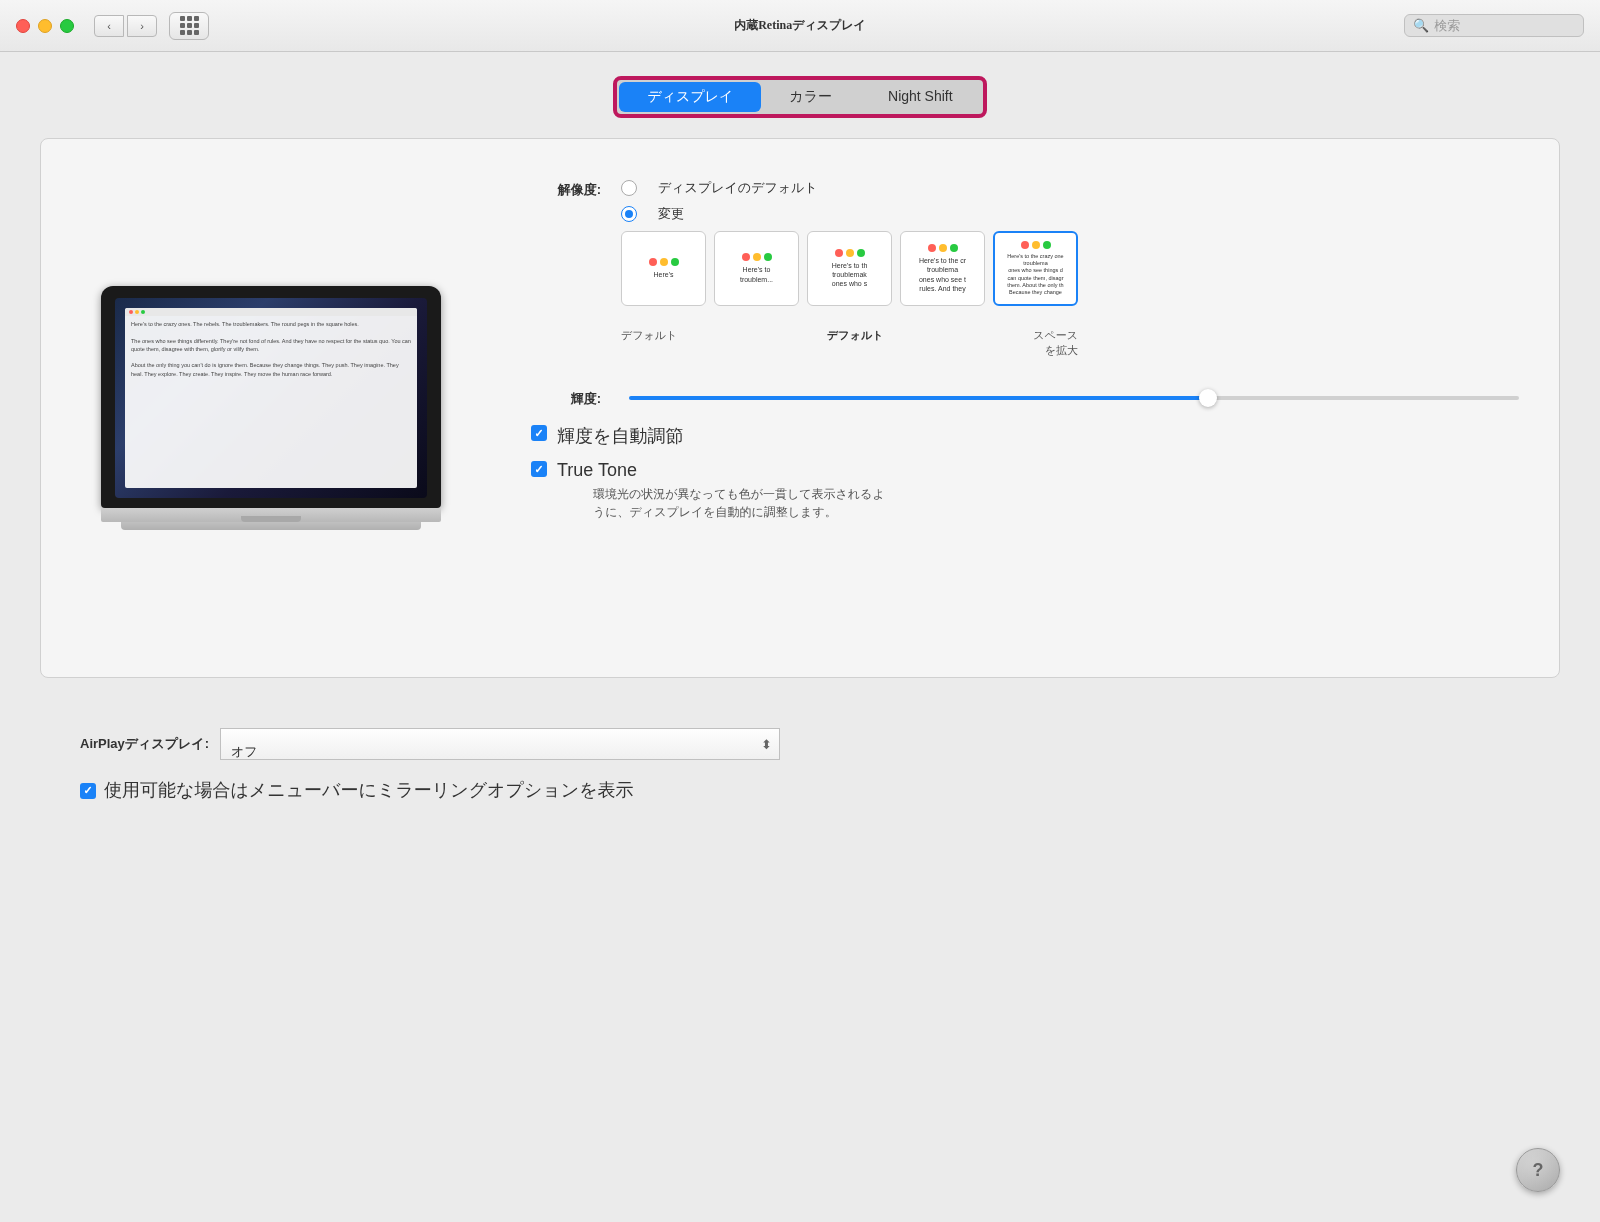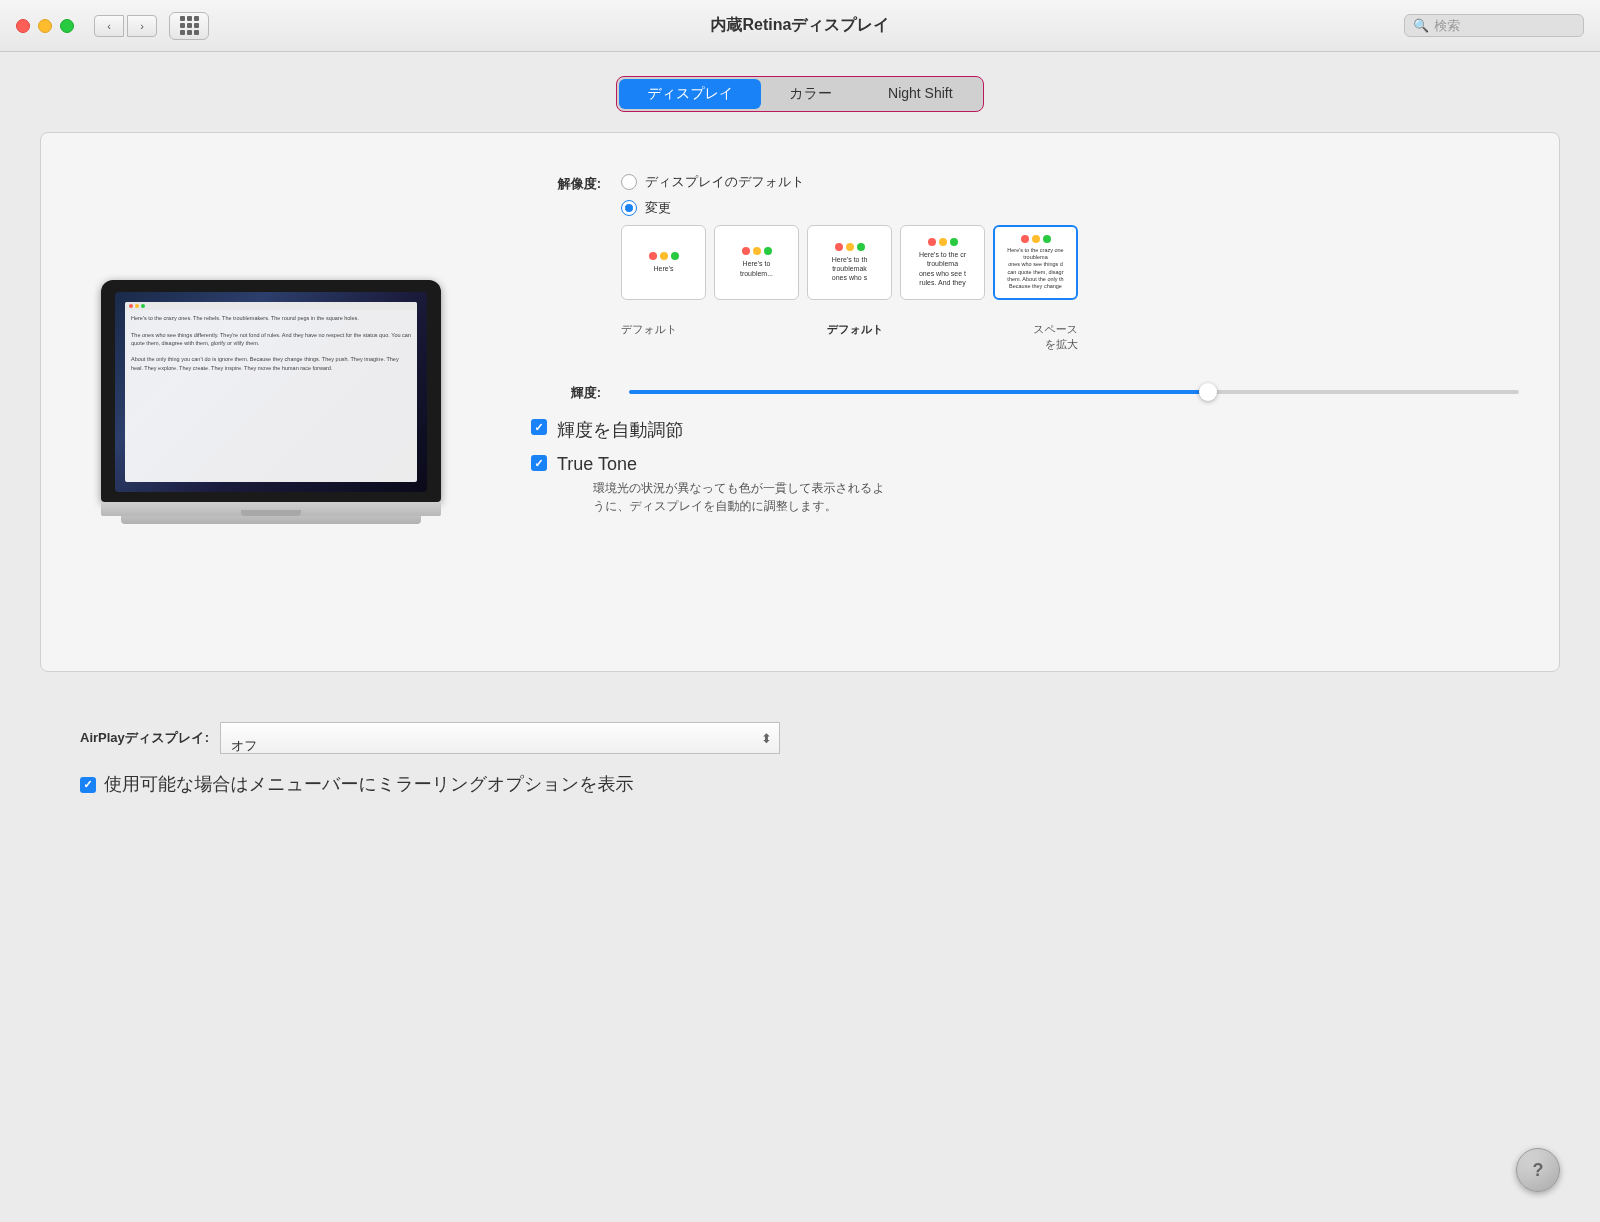--- a/index.html
+++ b/index.html
@@ -75,23 +75,24 @@
     .grid-dot {
       width: 5px; height: 5px;
       background: #666;
       border-radius: 1px;
     }
 
     .titlebar-title {
       position: absolute;
       left: 50%;
       transform: translateX(-50%);
-      font-size: 16px;
+      font-size: 12px;
       font-weight: 600;
       color: #333;
+      font-family: Liberation Serif, serif;
     }
 
     .search-box {
       margin-left: auto;
       display: flex;
       align-items: center;
       background: #e0e0e0;
       border: 1px solid #c0c0c0;
       border-radius: 6px;
       padding: 3px 8px;
@@ -118,21 +119,21 @@
     .tabs-container {
       display: flex;
       justify-content: center;
       margin-bottom: 20px;
     }
     .tabs {
       display: flex;
       background: #d0d0d0;
       border-radius: 8px;
       padding: 2px;
-      border: 1px solid #be185d;
+      border: 4px solid #be185d;
     }
     .tab {
       padding: 6px 28px;
       font-size: 14px;
       border-radius: 6px;
       cursor: pointer;
       color: #333;
       font-weight: 500;
     }
     .tab.active {
@@ -252,21 +253,21 @@
       padding-top: 2px;
     }
     .radio-group {
       display: flex;
       flex-direction: column;
       gap: 8px;
     }
     .radio-row {
       display: flex;
       align-items: center;
-      gap: 8px;
+      gap: 21px;
       cursor: pointer;
     }
     .radio-circle {
       width: 16px; height: 16px;
       border-radius: 50%;
       border: 1.5px solid #aaa;
       background: white;
       display: flex;
       align-items: center;
       justify-content: center;

